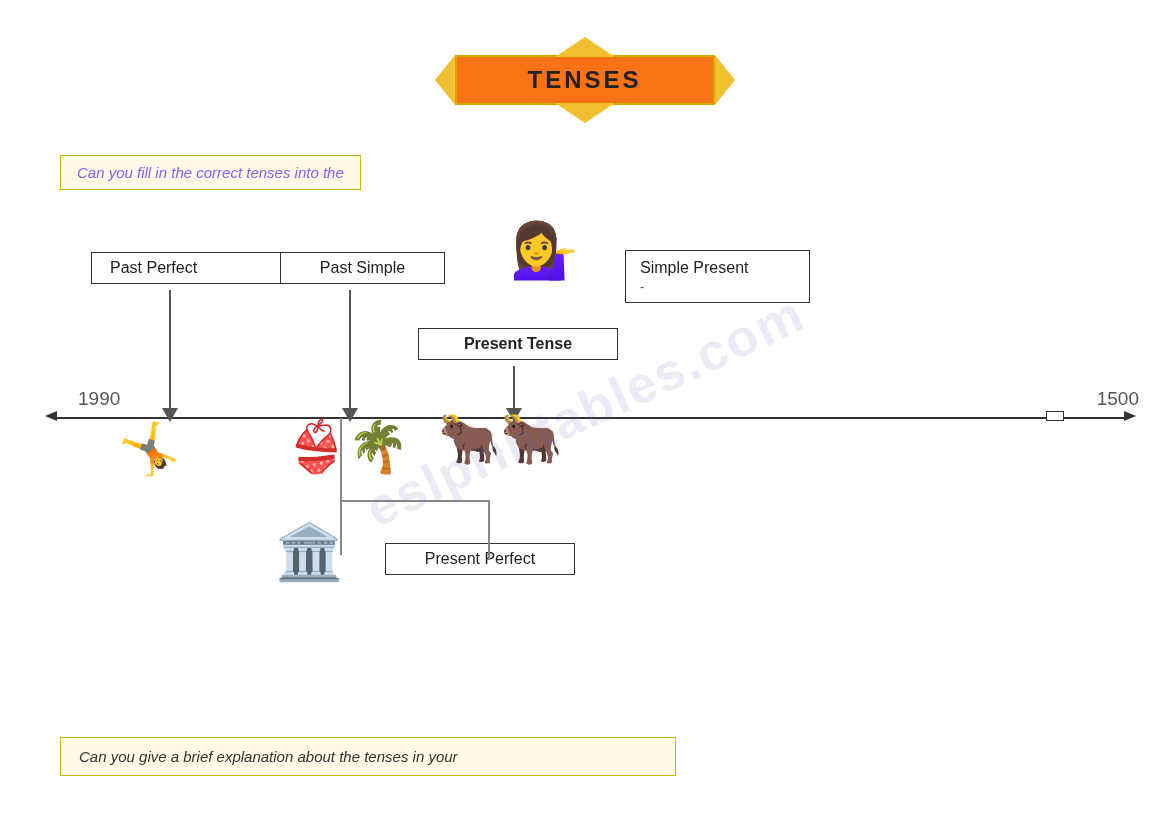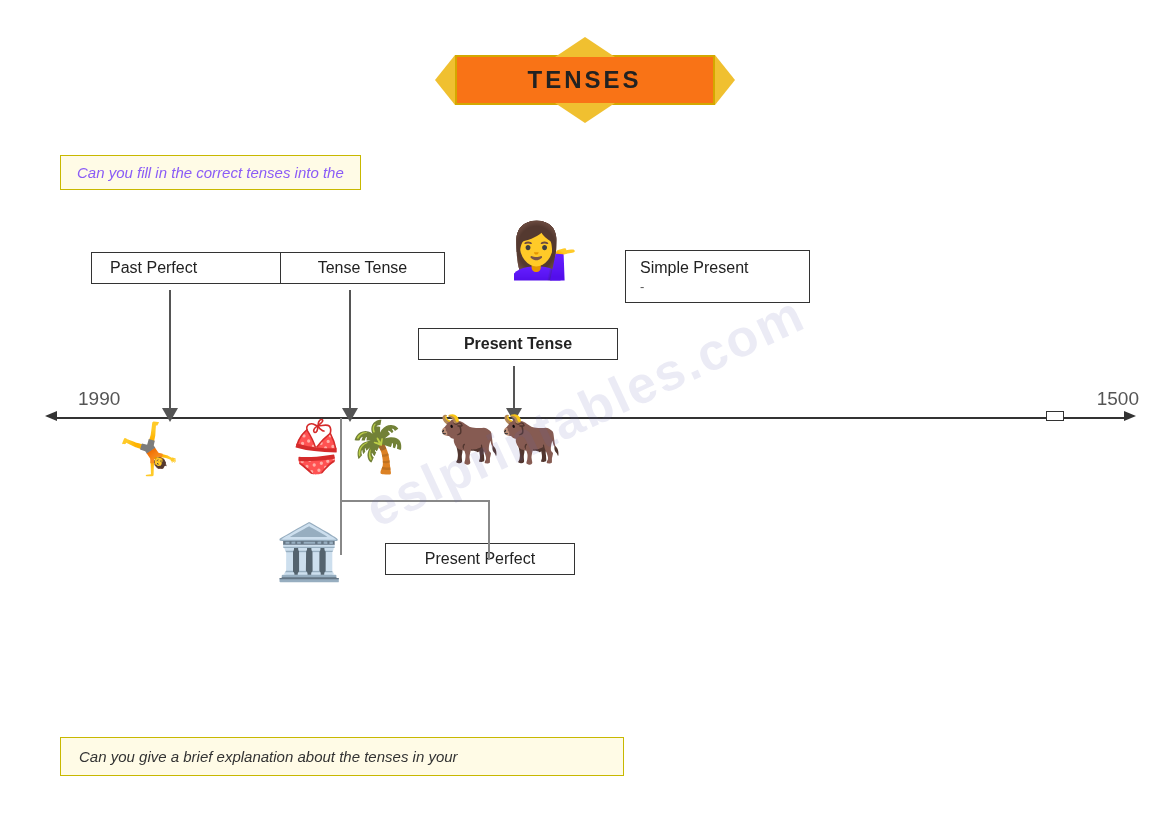--- a/index.html
+++ b/index.html
@@ -236,21 +236,21 @@
     .instruction-box-bottom {
       position: absolute;
       bottom: 45px;
       left: 60px;
       background: #fffbe6;
       border: 1.5px solid #c8b800;
       padding: 10px 18px;
       font-size: 15px;
       color: #333;
       font-style: italic;
-      width: 564px;
+      width: 616px;
     }
 
     
     .watermark {
       position: absolute;
       top: 50%;
       left: 50%;
       transform: translate(-50%, -50%) rotate(-25deg);
       font-size: 52px;
       color: rgba(100,100,180,0.13);
@@ -282,21 +282,21 @@
 
 <div class="instruction-box-top">
   <span>Can you fill in the correct tenses into the</span>
 </div>
 
 <div class="tense-box past-perfect-box">
   <span>Past Perfect</span>
 </div>
 
 <div class="tense-box past-tense-box">
-  <span>Tense Tense</span>
+  <span>Past Simple</span>
 </div>
 
 <div class="tense-box simple-present-box">
   <div>Simple Present</div>
   <div class="simple-present-sub">-</div>
 </div>
 
 <div class="tense-box present-tense-box">
   <span>Present Tense</span>
 </div>

